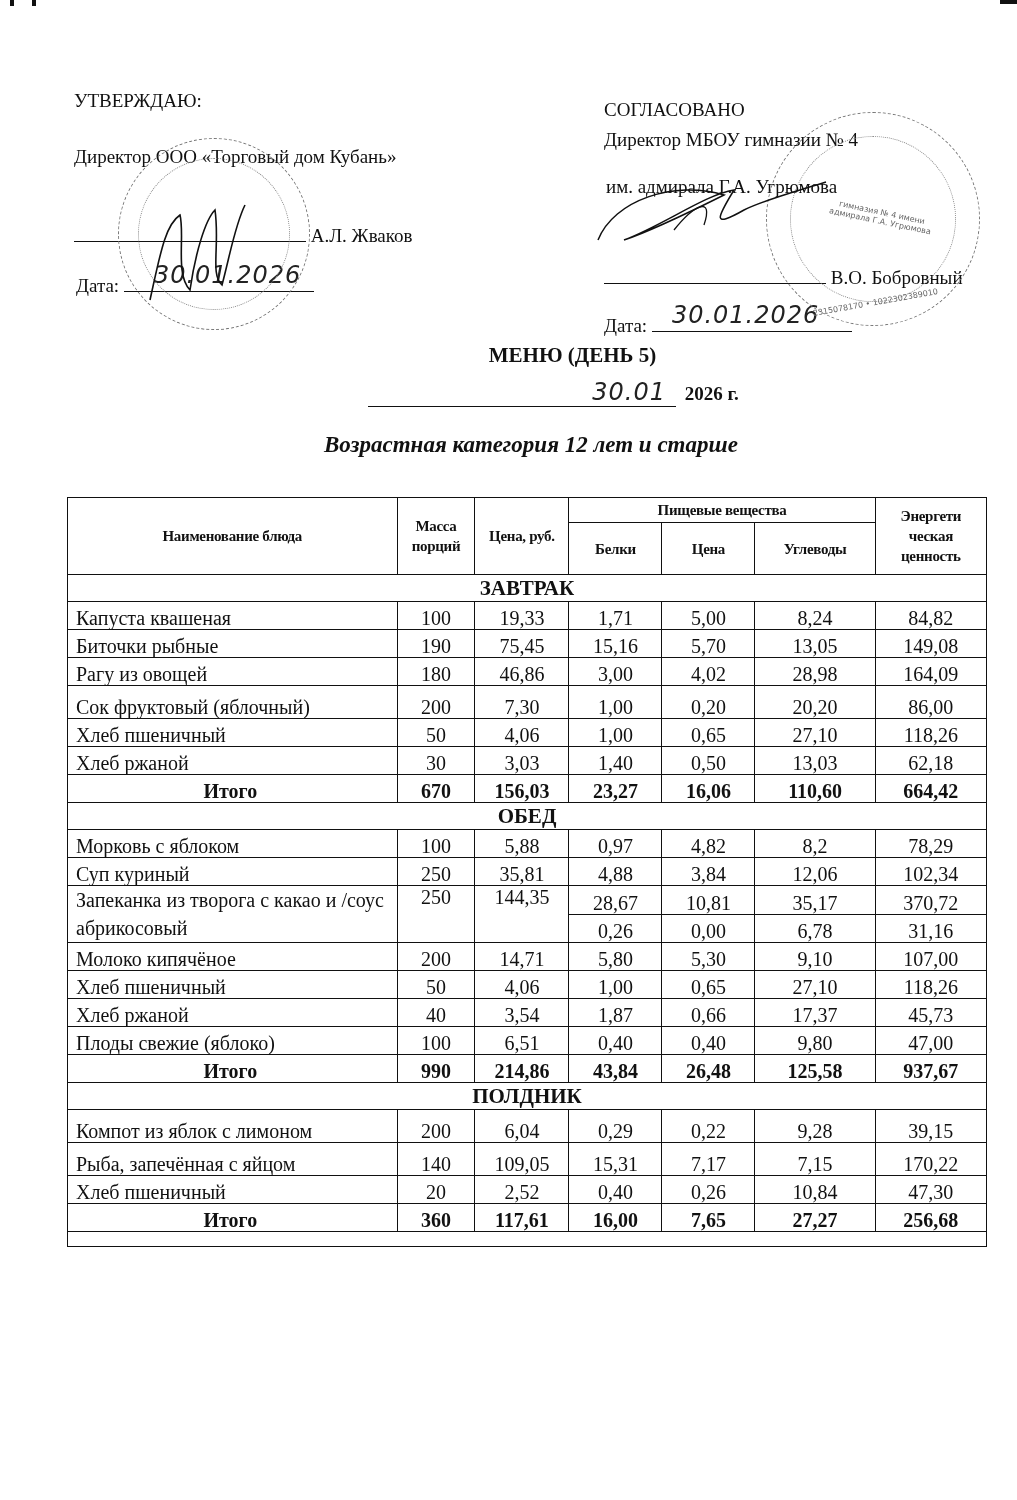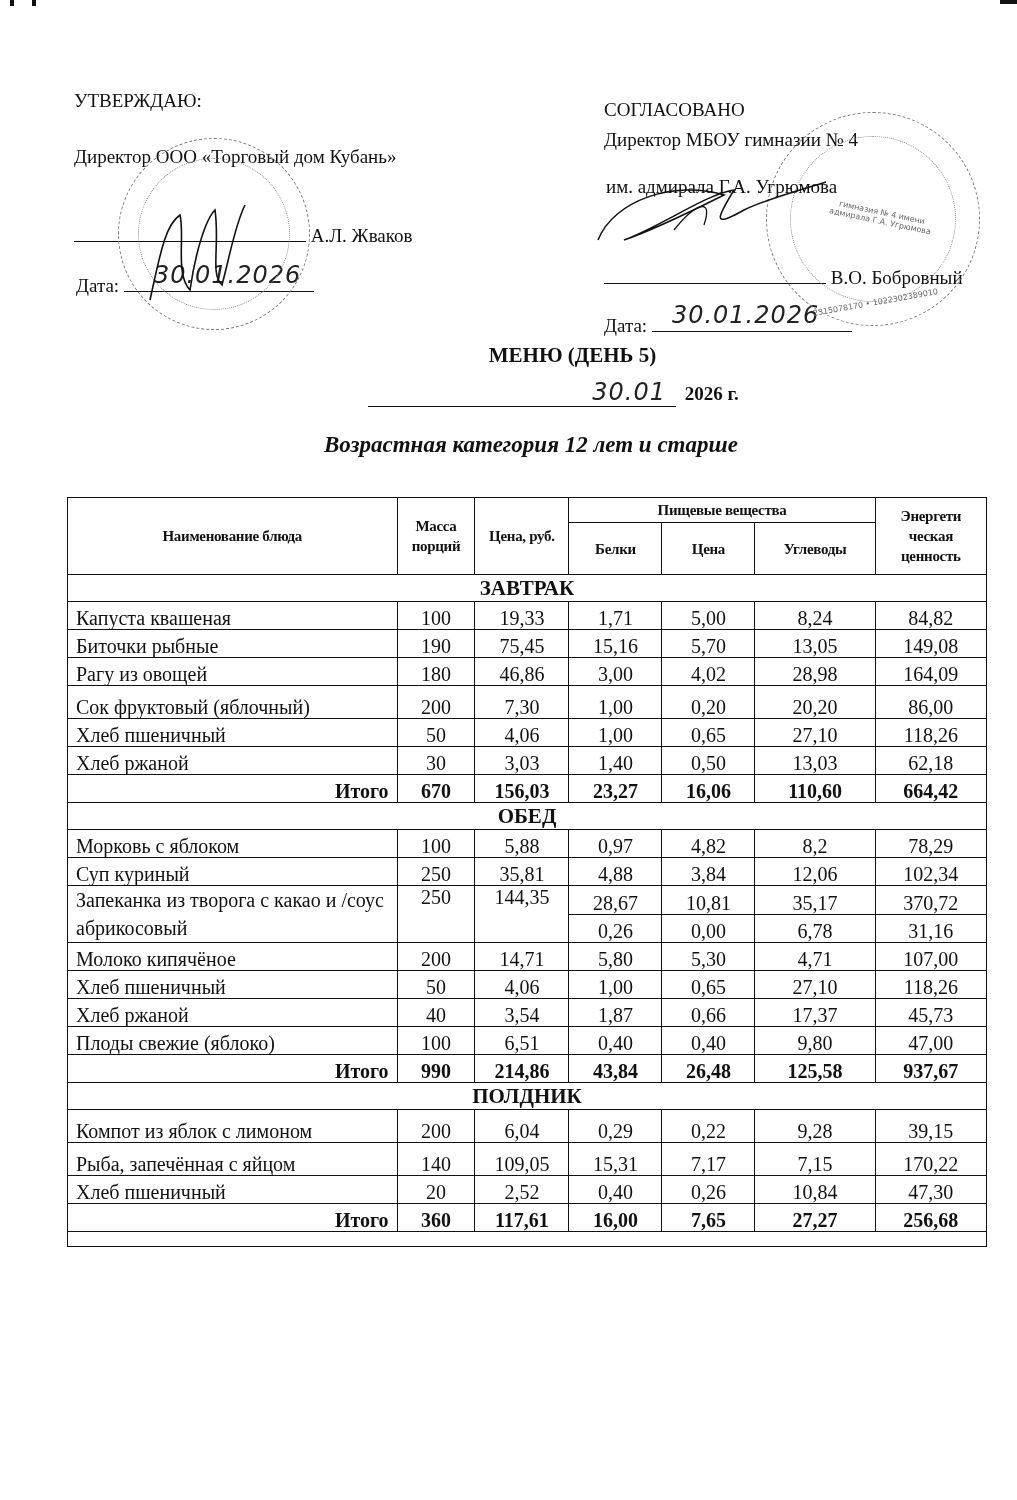--- a/index.html
+++ b/index.html
@@ -22,21 +22,21 @@
   .date-row .fill { display:inline-block; width:308px; border-bottom:1.5px solid #111; text-align:right; font-weight:normal;margin-top:8px; }
   .age { position:absolute; top:432px; left:324px; font-size:23px; font-weight:bold; font-style:italic; white-space:nowrap; }
 
   table.menu { position:absolute; left:67px; top:497px; width:920px; border-collapse:collapse; font-family:"Liberation Sans", sans-serif; }
   table.menu td, table.menu th { border:1.5px solid #111; padding:0 4px; }
   table.menu th { font-weight:bold; font-size:15px; text-align:center; line-height:20px; letter-spacing:-0.3px;font-family:Liberation Serif, serif; }
   table.menu td { font-family:"Liberation Serif", serif; font-size:20px; height:27px; line-height:22px; vertical-align:bottom; text-align:center; }
   table.menu td.name { text-align:left; padding-left:8px; }
   table.menu tr.section td { text-align:center; font-weight:bold; font-size:21px; height:26px; vertical-align:middle; }
   table.menu tr.total td { font-weight:bold; }
-  table.menu tr.total td.label { text-align:right; padding-right:8px; }
+  table.menu tr.total td.label { padding-right:8px; }
   table.menu tr.tall td { height:32px; }
   table.menu tr.bottom td { height:14px; border-top:1.5px solid #111; }
   col.c0 { width:326px; } col.c1 { width:77px; } col.c2 { width:93px; }
   col.c3 { width:92px; } col.c4 { width:92px; } col.c5 { width:119px; } col.c6 { width:110px; }
 </style>
 </head>
 <body>
 
 <div class="scan-mark" style="left:10px;top:0;width:4px;height:6px;"></div>
 <div class="scan-mark" style="left:32px;top:0;width:4px;height:6px;"></div>
@@ -223,21 +223,21 @@
         <td>0,00</td>
         <td>6,78</td>
         <td>31,16</td>
       </tr>
       <tr>
         <td class="name">Молоко кипячёное</td>
         <td>200</td>
         <td>14,71</td>
         <td>5,80</td>
         <td>5,30</td>
-        <td>4,71</td>
+        <td>9,10</td>
         <td>107,00</td>
       </tr>
       <tr>
         <td class="name">Хлеб пшеничный</td>
         <td>50</td>
         <td>4,06</td>
         <td>1,00</td>
         <td>0,65</td>
         <td>27,10</td>
         <td>118,26</td>

